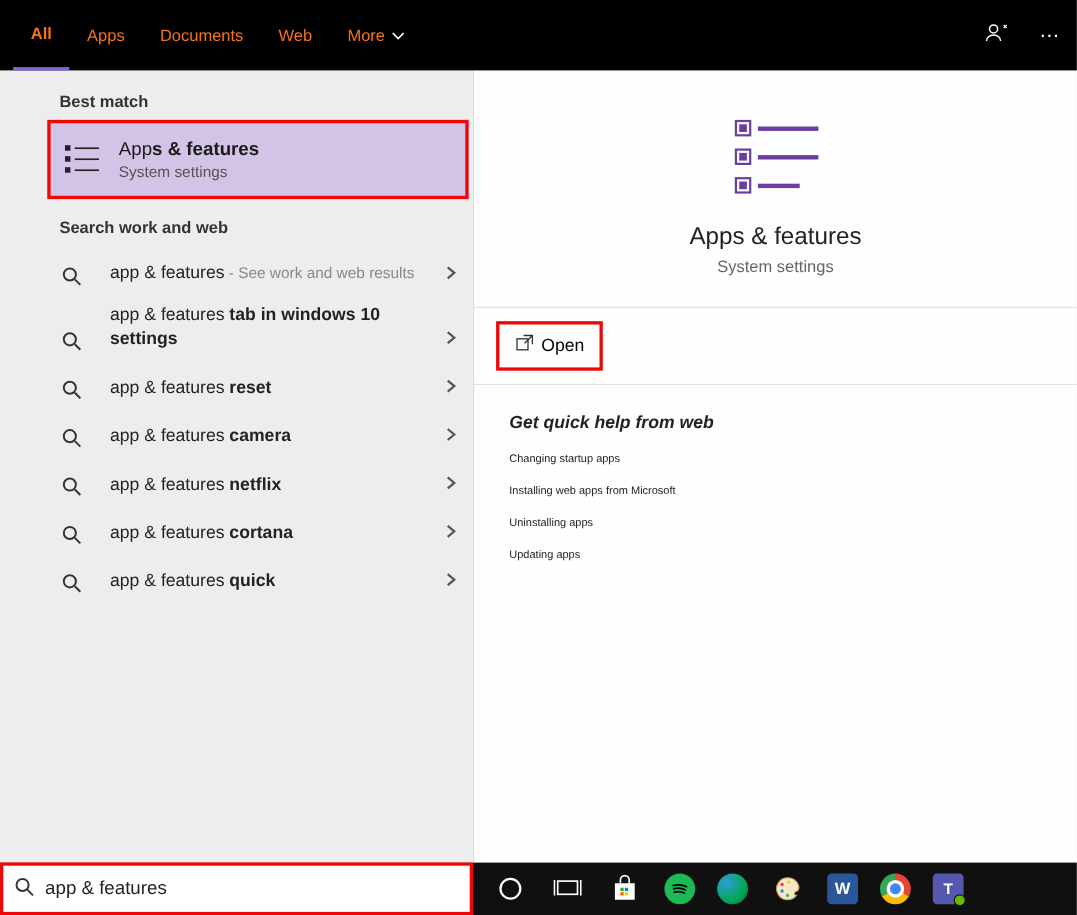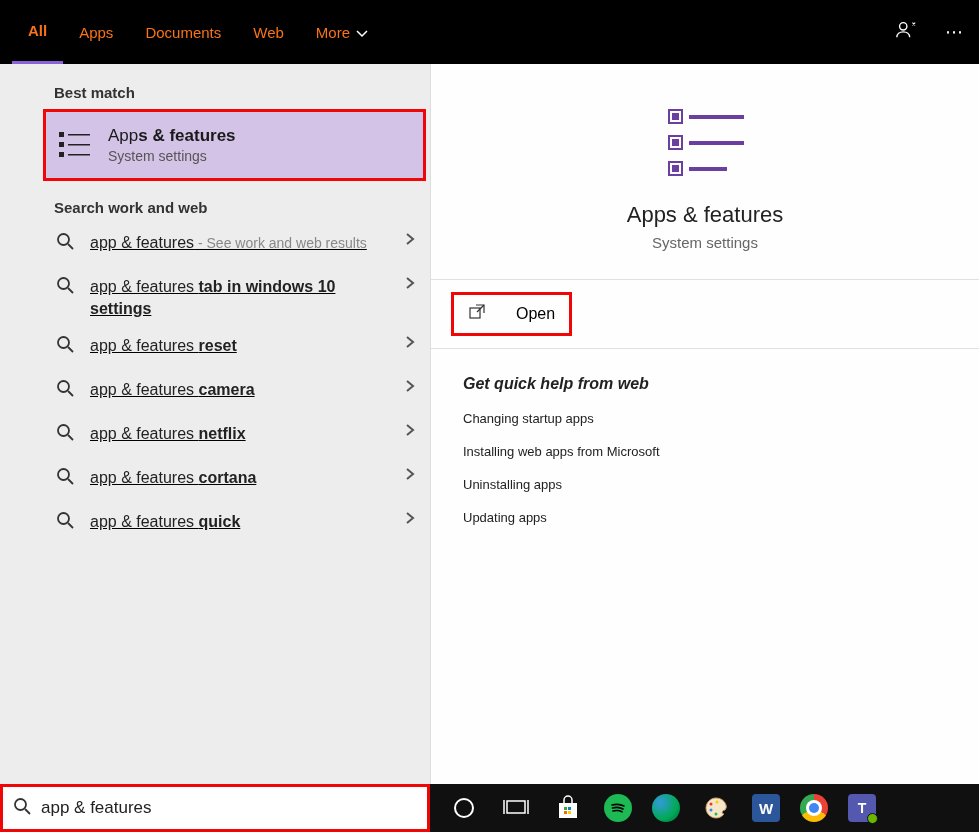--- a/index.html
+++ b/index.html
@@ -98,26 +98,25 @@
 .bm-text .bm-title .bold {
   font-weight: 700;
 }
 .bm-text .bm-sub {
   font-size: 14px;
   color: #555;
   margin-top: 2px;
 }
 .result-row {
   display: flex;
-  align-items: flex-start;
+  align-items: flex-end;
   padding: 8px 15px;
-  gap: 14px;
+  gap: 24px;
   min-height: 44px;
   cursor: pointer;
-  text-decoration: underline;
 }
 .result-row .rr-icon {
   width: 22px;
   display: flex;
   justify-content: center;
 }
 .result-row .rr-text {
   flex: 1;
   font-size: 16px;
   color: #222;
@@ -157,36 +156,36 @@
   border-top: 1px solid #e0e0e0;
   border-bottom: 1px solid #e0e0e0;
   padding: 12px 20px;
   display: flex;
   align-items: center;
 }
 .open-btn {
   border: 3px solid #ef0607;
   display: inline-flex;
   align-items: center;
-  gap: 30px;
+  gap: 6px;
   padding: 8px 14px;
   cursor: pointer;
 }
 .quick-help {
   padding: 26px 32px;
 }
 .quick-help h3 {
   font-size: 16px;
   font-weight: 700;
   color: #222;
   margin-bottom: 18px;
   font-style: italic;
 }
 .quick-help .link {
-  font-size: 13px;
+  font-size: 10px;
   color: #222;
   margin-bottom: 18px;
   cursor: pointer;
 }
 
 .taskbar {
   height: 48px;
   background: #101010;
   display: flex;
   align-items: center;

